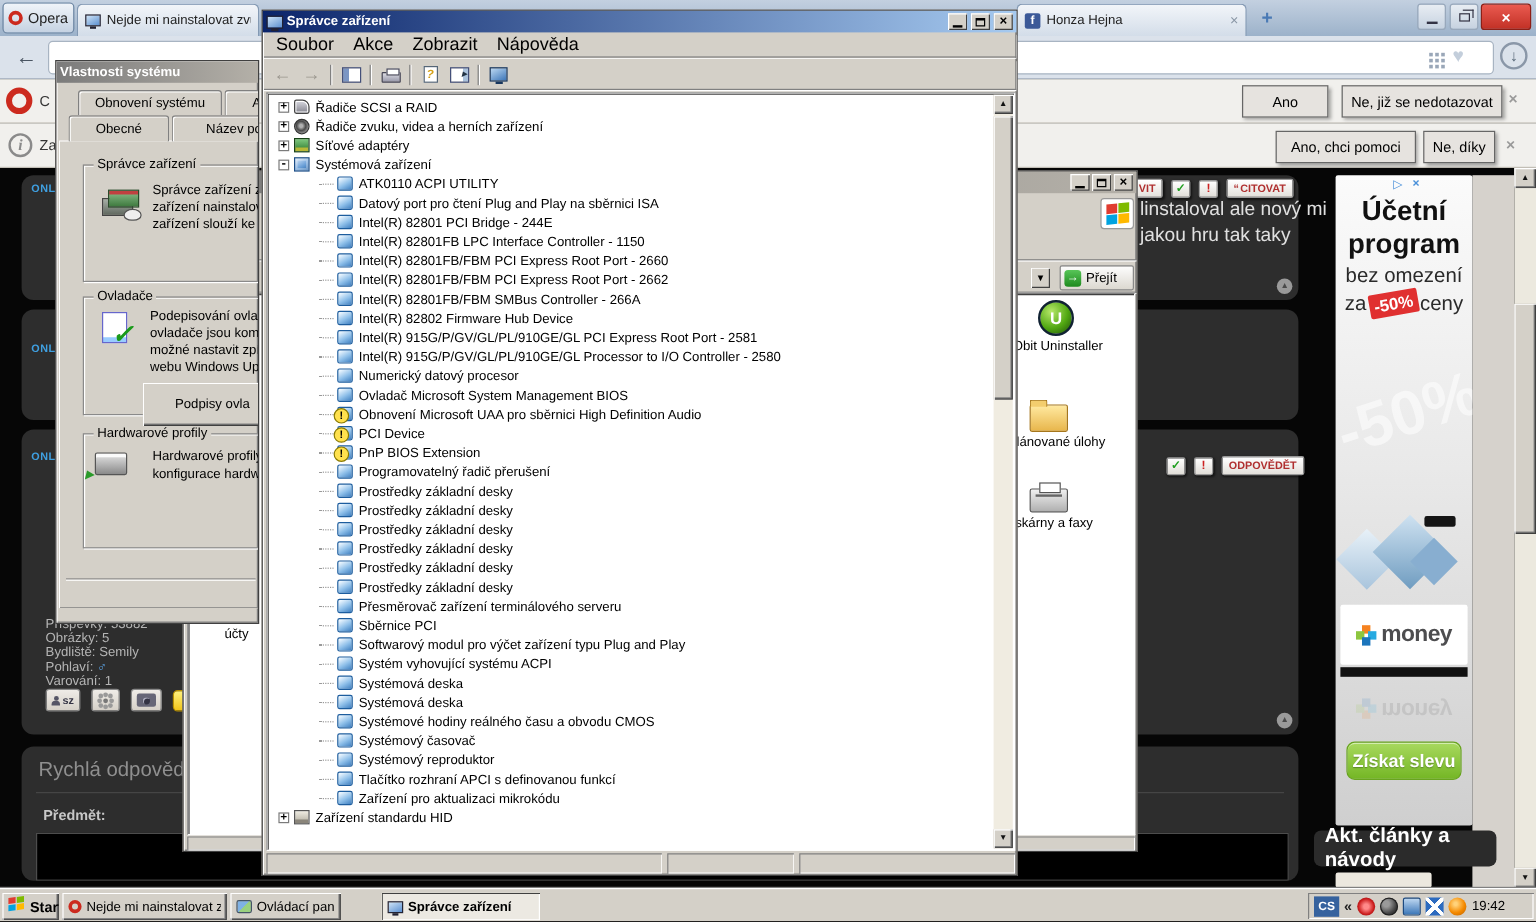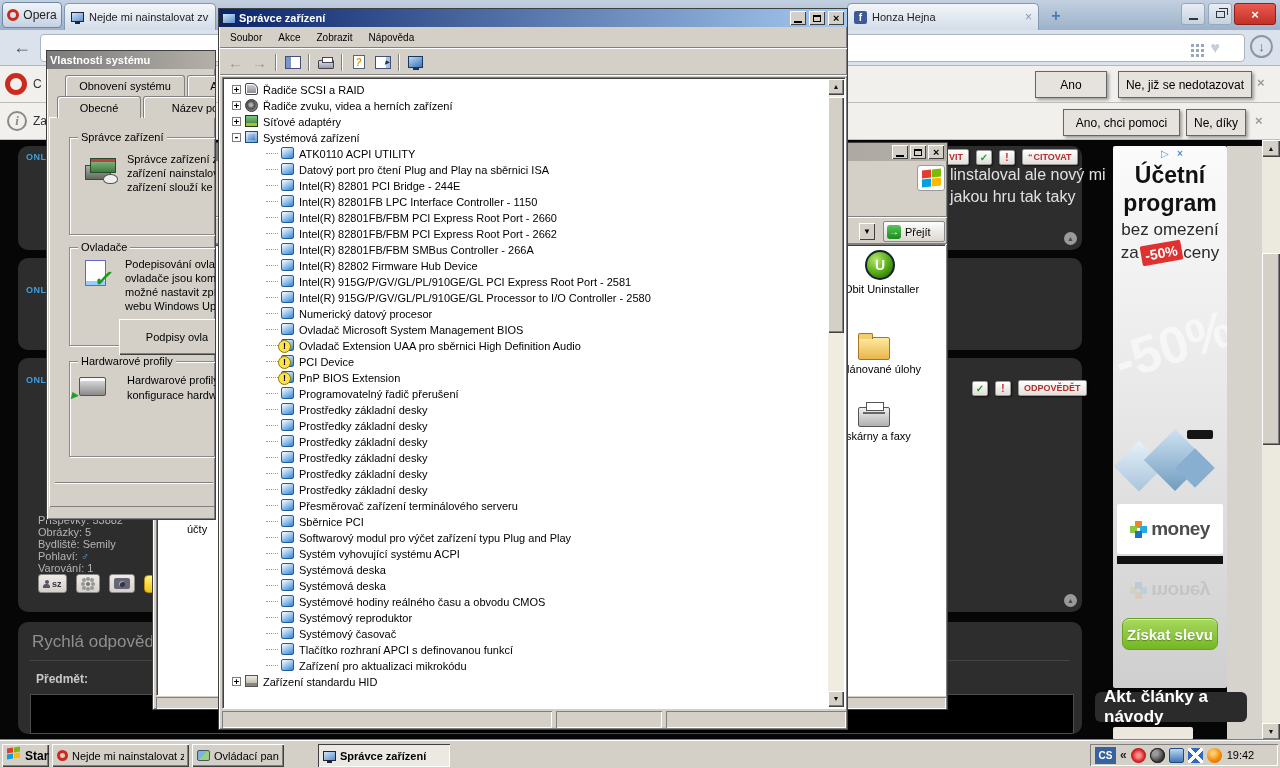--- a/index.html
+++ b/index.html
@@ -191,21 +191,21 @@
   .prof .garr{position:absolute;left:-4px;top:12px;color:#2a9a2a;font-size:13px;font-weight:bold}
   .prof .garr::before{content:"▸"}
   .spbtn{position:absolute;left:72px;top:268px;width:116px;height:36px;background:#d4d0c8;box-shadow:inset 1px 1px 0 #fff,inset -1px -1px 0 #404040,inset -2px -2px 0 #808080;display:flex;align-items:center;justify-content:center;font-size:11px;white-space:nowrap}
   .sp-div{position:absolute;left:8px;top:431px;width:158px;height:0;border-top:1px solid #808080;border-bottom:1px solid #fff}
 
   
   .dm{left:218px;top:8px;width:630px;height:722px;z-index:40}
   .dmico{position:relative;width:14px;height:11px;background:linear-gradient(150deg,#cfe4f7,#5b8fd0);border:1px solid #223;flex:none}
   .dmico::after{content:"";position:absolute;left:3px;bottom:-3px;width:6px;height:2px;background:#223}
   .dm-menu{position:absolute;left:1px;top:19px;width:627px;height:20px;display:flex;align-items:center;padding-left:2px;border-bottom:1px solid #808080;box-shadow:0 1px 0 #fff}
-  .mi{padding:2px 8px;font-size:10px}
+  .mi{padding:2px 8px;font-size:15px}
   .dm-tools{position:absolute;left:1px;top:41px;width:627px;height:25px;display:flex;align-items:center;gap:1px;padding-left:4px;border-bottom:1px solid #808080;box-shadow:0 1px 0 #fff}
   .tbi{width:23px;height:21px;display:flex;align-items:center;justify-content:center;flex:none}
   .tsep{width:2px;height:17px;border-left:1px solid #808080;border-right:1px solid #fff;margin:0 3px;flex:none}
   .arr-l::before{content:"←";color:#9a968e;font-size:15px;font-weight:bold}
   .arr-r::before{content:"→";color:#9a968e;font-size:15px;font-weight:bold}
   .ic-split{width:16px;height:13px;background:linear-gradient(90deg,#7b96c4 0 5px,#fff 5px);border:1px solid #44507a}
   .ic-print{position:relative;width:16px;height:9px;background:linear-gradient(#dcdce4,#99a);border:1px solid #445;border-radius:1px;margin-top:4px}
   .ic-print::before{content:"";position:absolute;left:3px;top:-4px;width:9px;height:4px;background:#fff;border:1px solid #445}
   .ic-help{position:relative;width:12px;height:14px;background:#fff;border:1px solid #567;font-weight:bold;font-size:10px;color:#d4a017;text-align:center;line-height:13px}
   .ic-help::before{content:"?"}
@@ -626,21 +626,21 @@
             <span class="tlabel">Numerický datový procesor</span>
           </div>
           <div class="trow lvl1">
             <span class="tstub"></span>
             <span class="ti chip"></span>
             <span class="tlabel">Ovladač Microsoft System Management BIOS</span>
           </div>
           <div class="trow lvl1">
             <span class="tstub"></span>
             <span class="ti warn"></span>
-            <span class="tlabel">Ovladač Extension UAA pro sběrnici High Definition Audio</span>
+            <span class="tlabel">Obnovení Microsoft UAA pro sběrnici High Definition Audio</span>
           </div>
           <div class="trow lvl1">
             <span class="tstub"></span>
             <span class="ti warn"></span>
             <span class="tlabel">PCI Device</span>
           </div>
           <div class="trow lvl1">
             <span class="tstub"></span>
             <span class="ti warn"></span>
             <span class="tlabel">PnP BIOS Extension</span>
@@ -711,26 +711,26 @@
             <span class="tlabel">Systémová deska</span>
           </div>
           <div class="trow lvl1">
             <span class="tstub"></span>
             <span class="ti chip"></span>
             <span class="tlabel">Systémové hodiny reálného času a obvodu CMOS</span>
           </div>
           <div class="trow lvl1">
             <span class="tstub"></span>
             <span class="ti chip"></span>
+            <span class="tlabel">Systémový časovač</span>
+          </div>
+          <div class="trow lvl1">
+            <span class="tstub"></span>
+            <span class="ti chip"></span>
             <span class="tlabel">Systémový reproduktor</span>
-          </div>
-          <div class="trow lvl1">
-            <span class="tstub"></span>
-            <span class="ti chip"></span>
-            <span class="tlabel">Systémový časovač</span>
           </div>
           <div class="trow lvl1">
             <span class="tstub"></span>
             <span class="ti chip"></span>
             <span class="tlabel">Tlačítko rozhraní APCI s definovanou funkcí</span>
           </div>
           <div class="trow lvl1">
             <span class="tstub"></span>
             <span class="ti chip"></span>
             <span class="tlabel">Zařízení pro aktualizaci mikrokódu</span>

